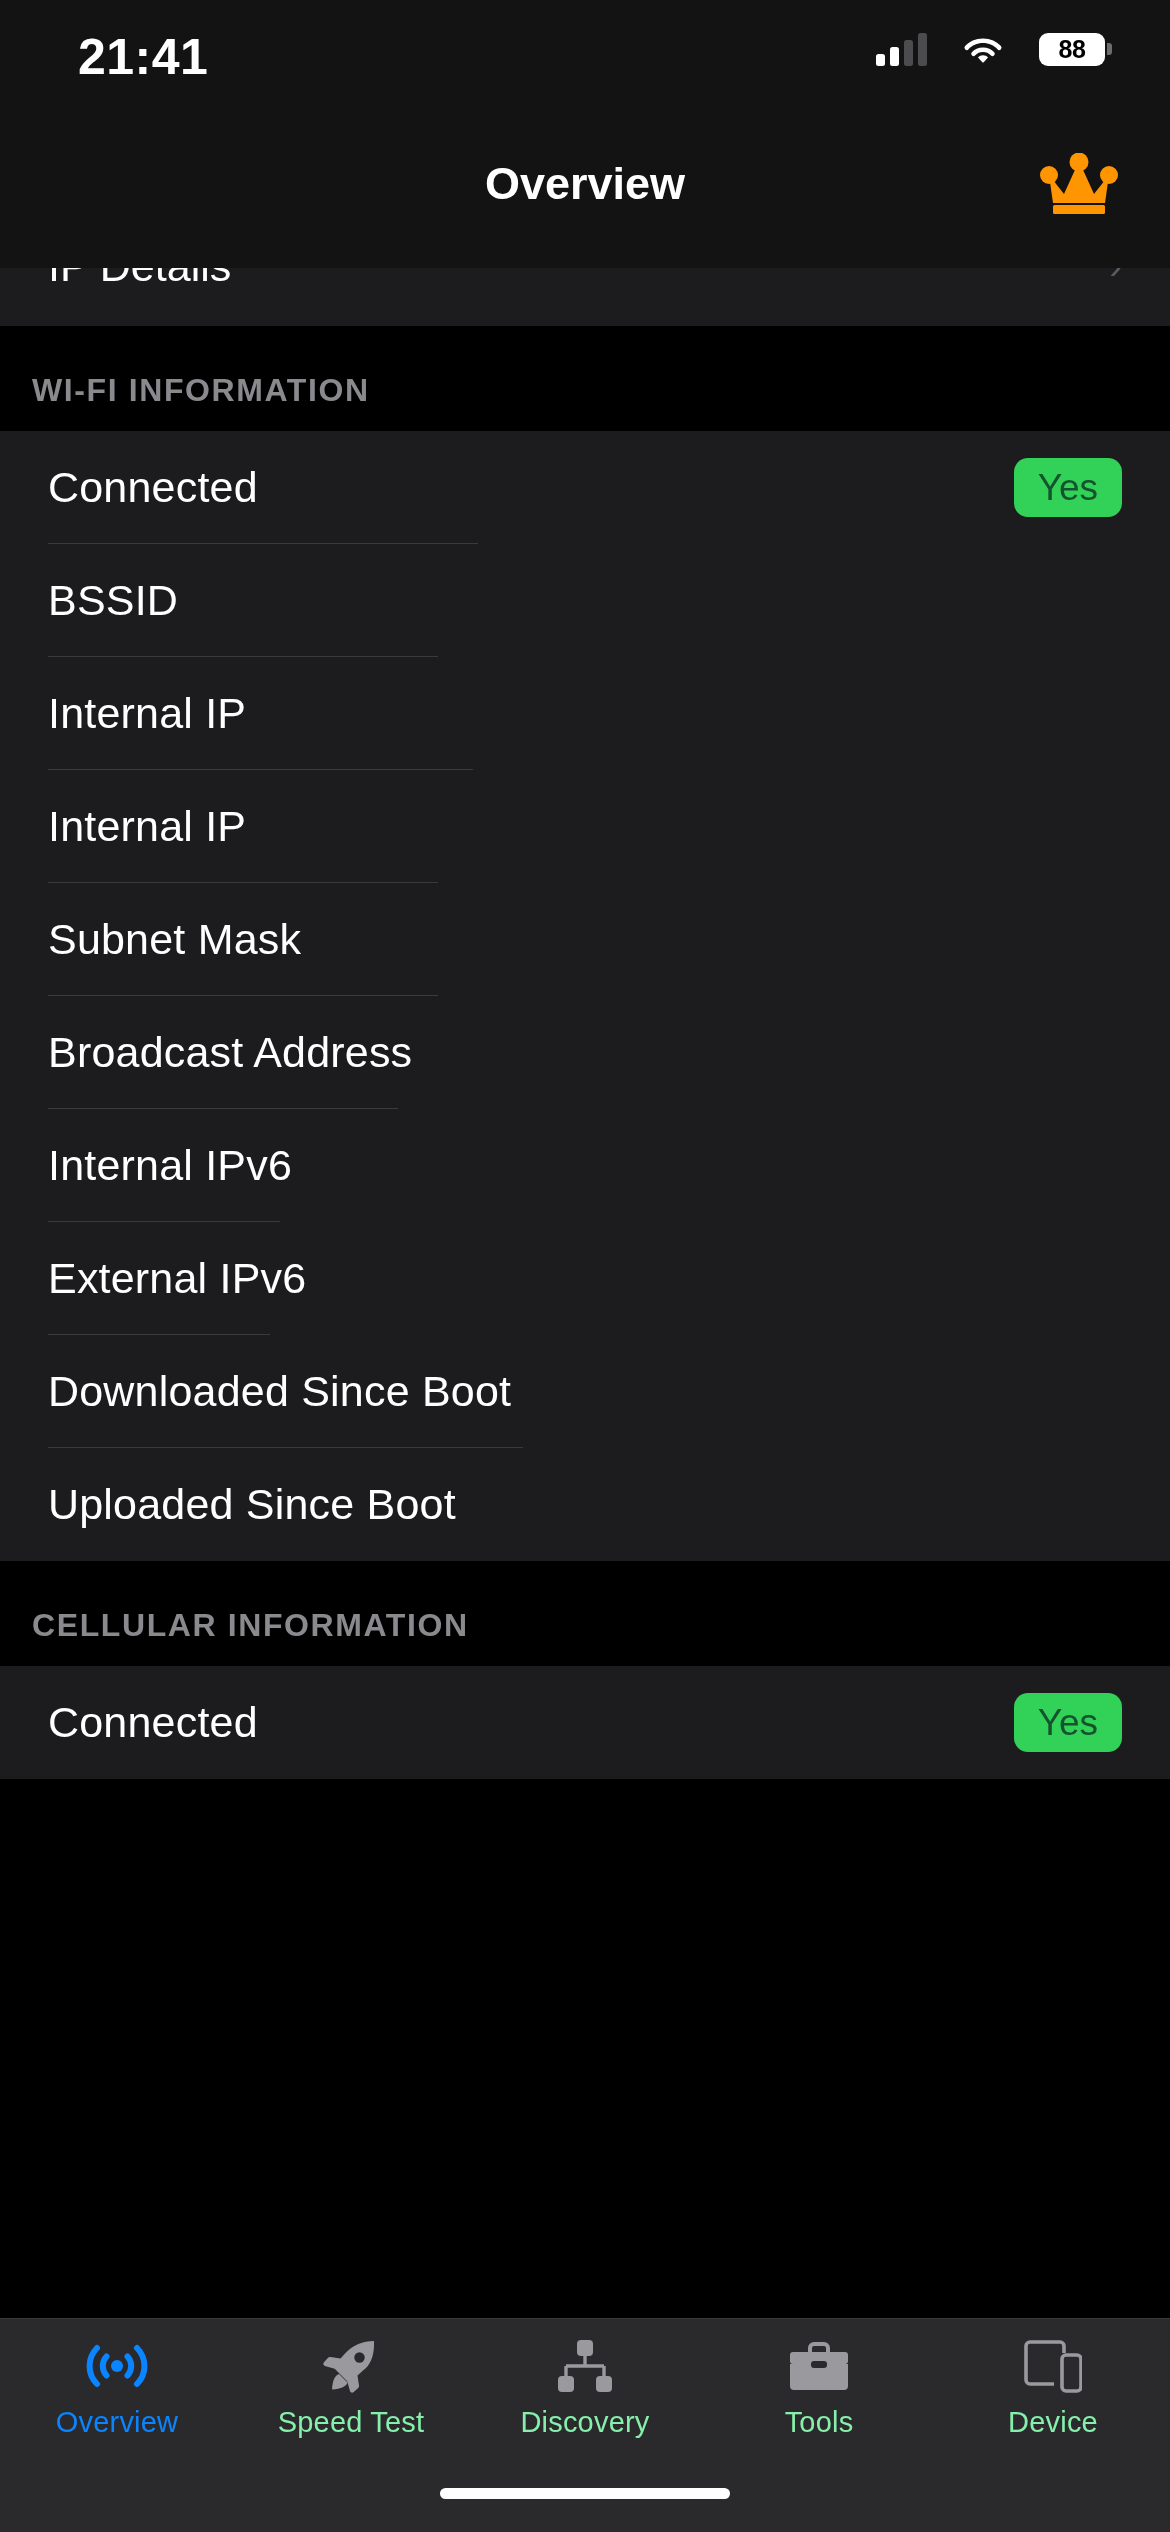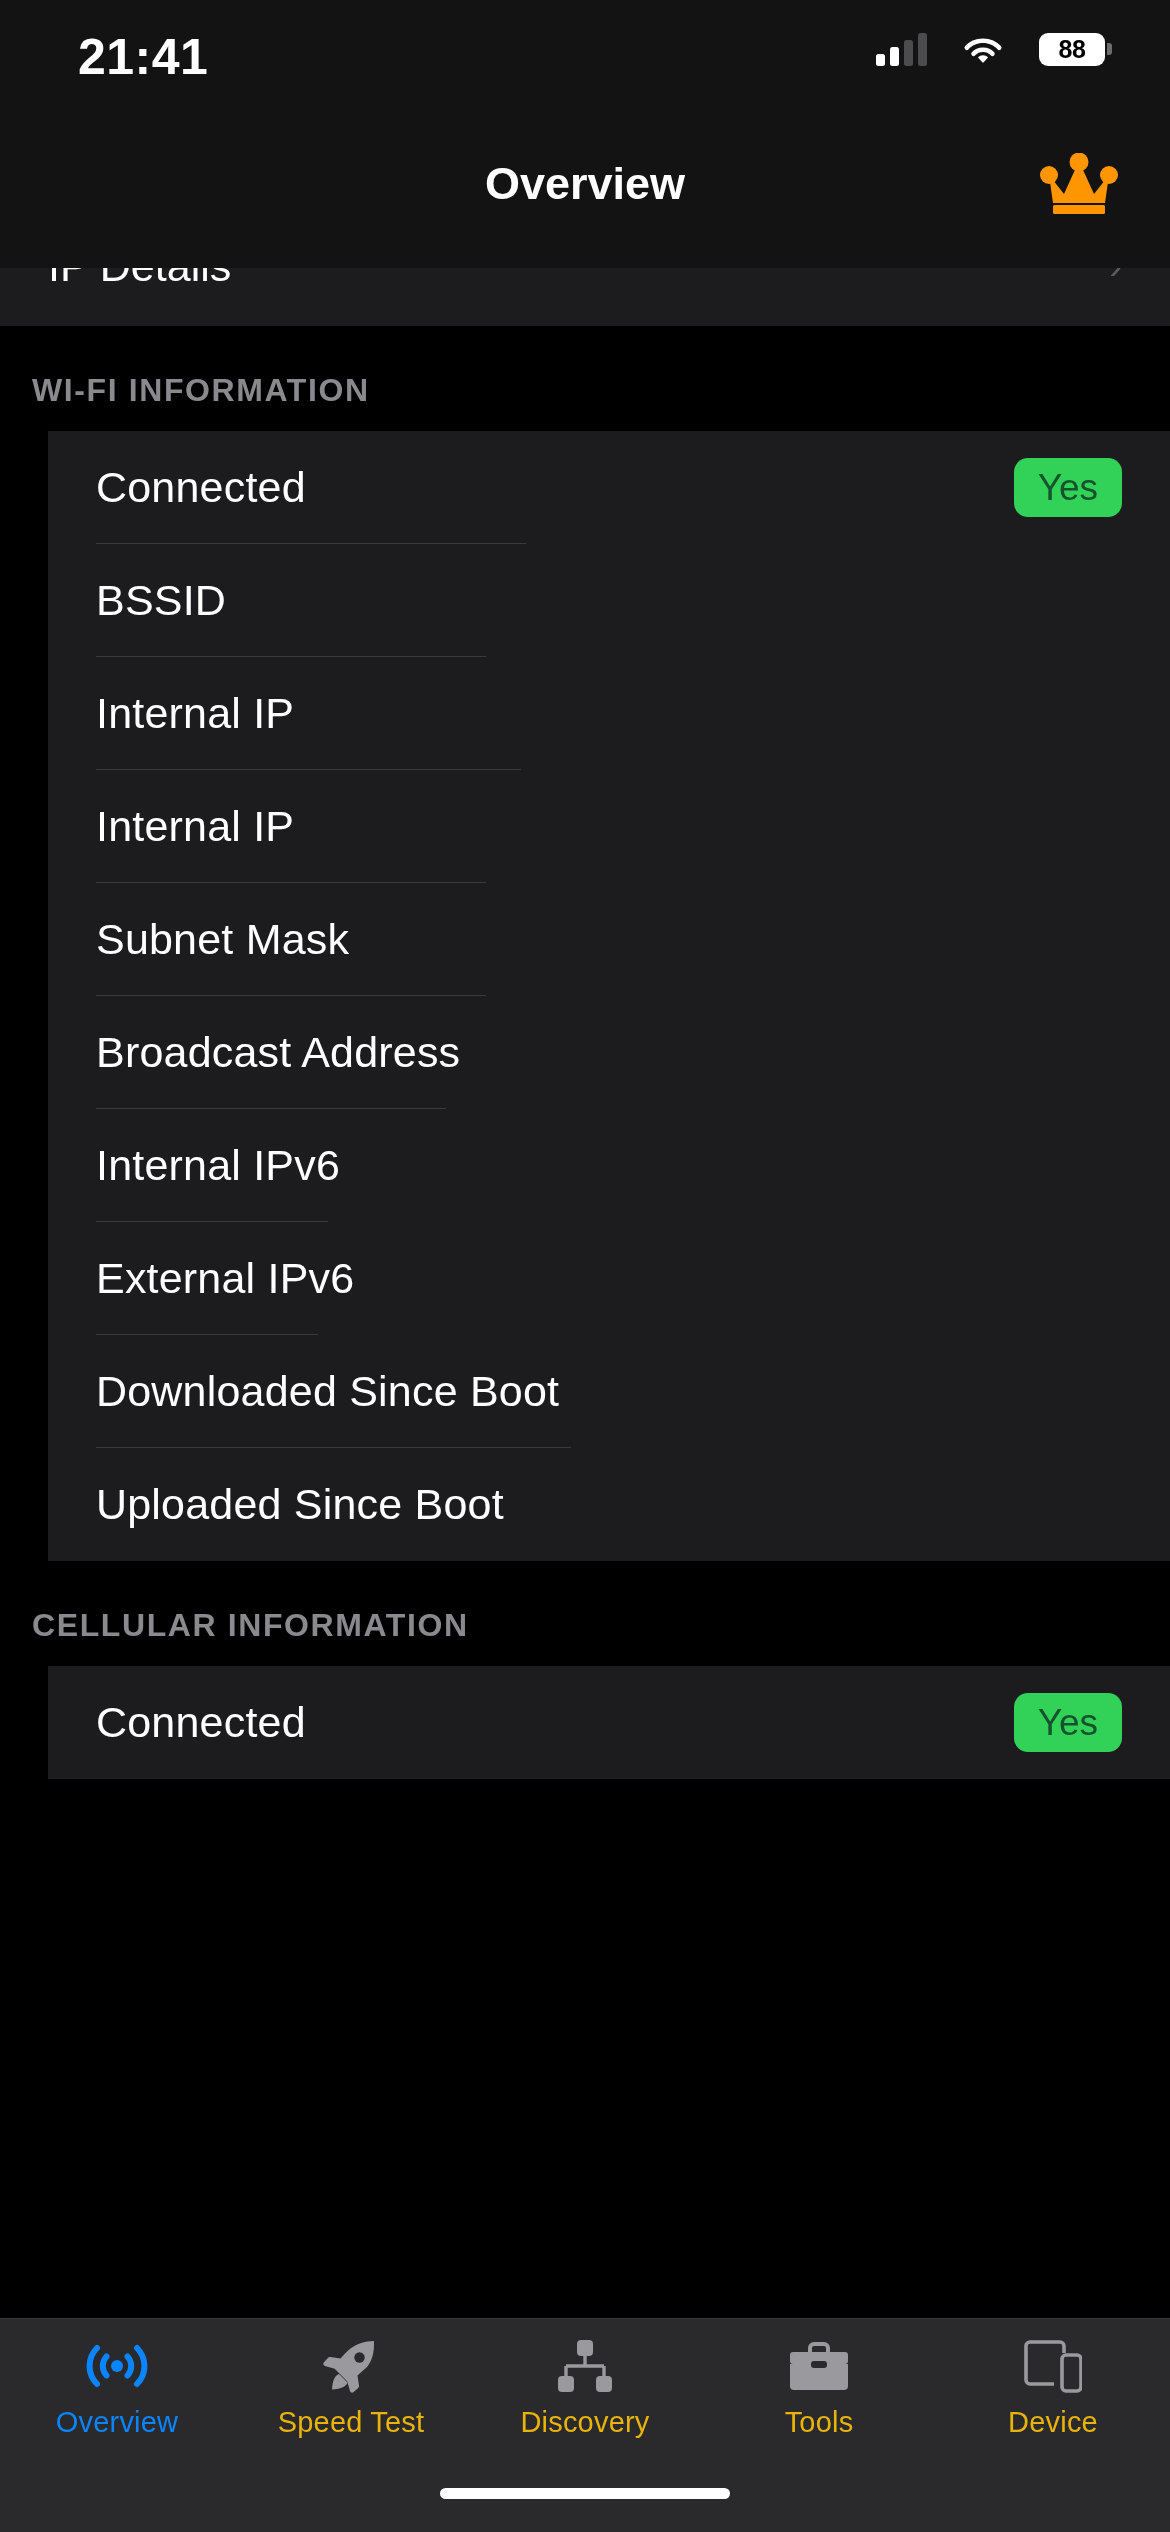--- a/index.html
+++ b/index.html
@@ -116,21 +116,21 @@
 
   .section-header {
     background:#000;
     padding:46px 0 22px 32px;
     font-size:32px;
     font-weight:600;
     letter-spacing:1.6px;
     color:#8a8a8e;
   }
 
-  .group { background:#1c1c1e;margin-left:48px; }
+  .group { background:#1c1c1e; }
 
   .row {
     position:relative;
     height:113px;
     display:flex; align-items:center;
     padding:0 48px;
   }
   .row-label {
     font-size:43px;
     color:#fff;
@@ -167,21 +167,21 @@
     display:flex; flex-direction:column;
     align-items:center;
     gap:9px;
   }
   .tab-ic {
     height:62px; width:72px;
     display:flex; align-items:center; justify-content:center;
   }
   .tab-label {
     font-size:29px;
-    color:#eab308;
+    color:#86efac;
     letter-spacing:0.2px;
   }
   .tab.active .tab-label { color:#0a84ff; }
 
   .home-indicator-wrap {
     flex:0 0 62px;
     height:62px;
     background:#2a2a2c;
     display:flex; align-items:flex-start; justify-content:center;
     padding-top:18px;

